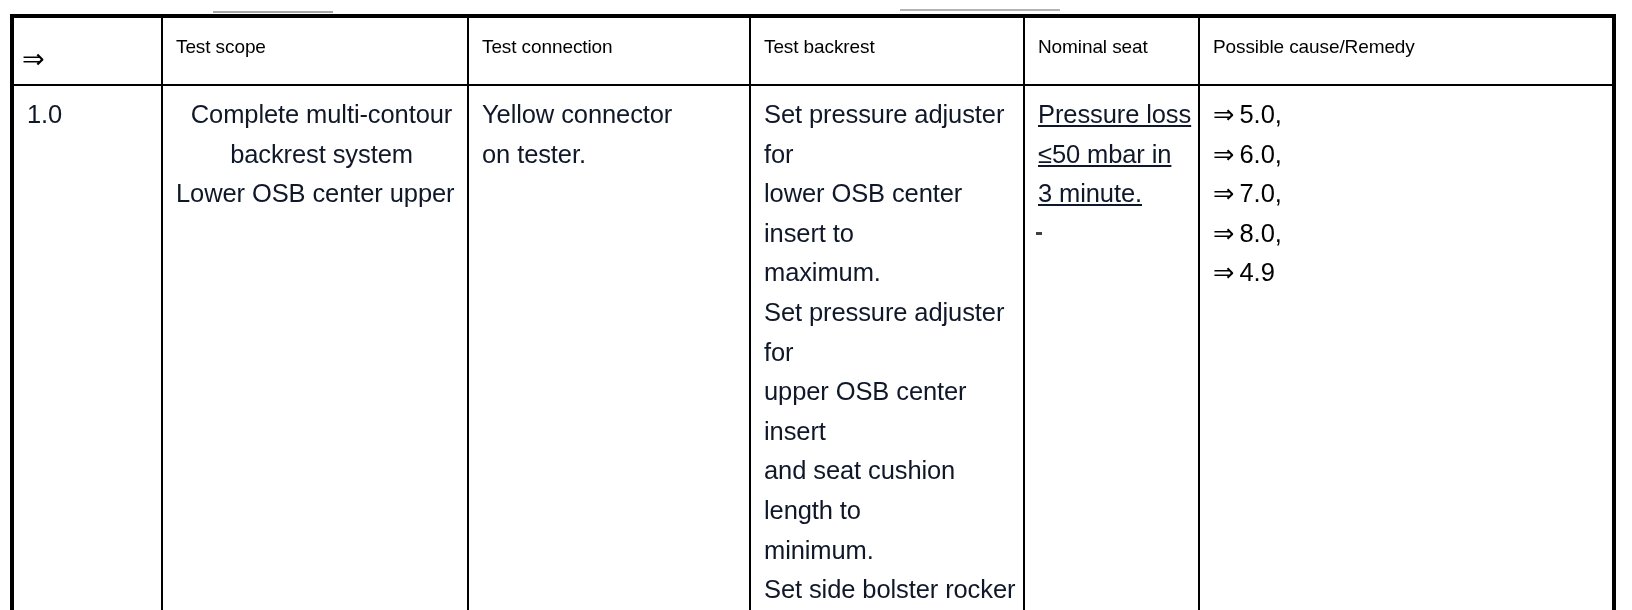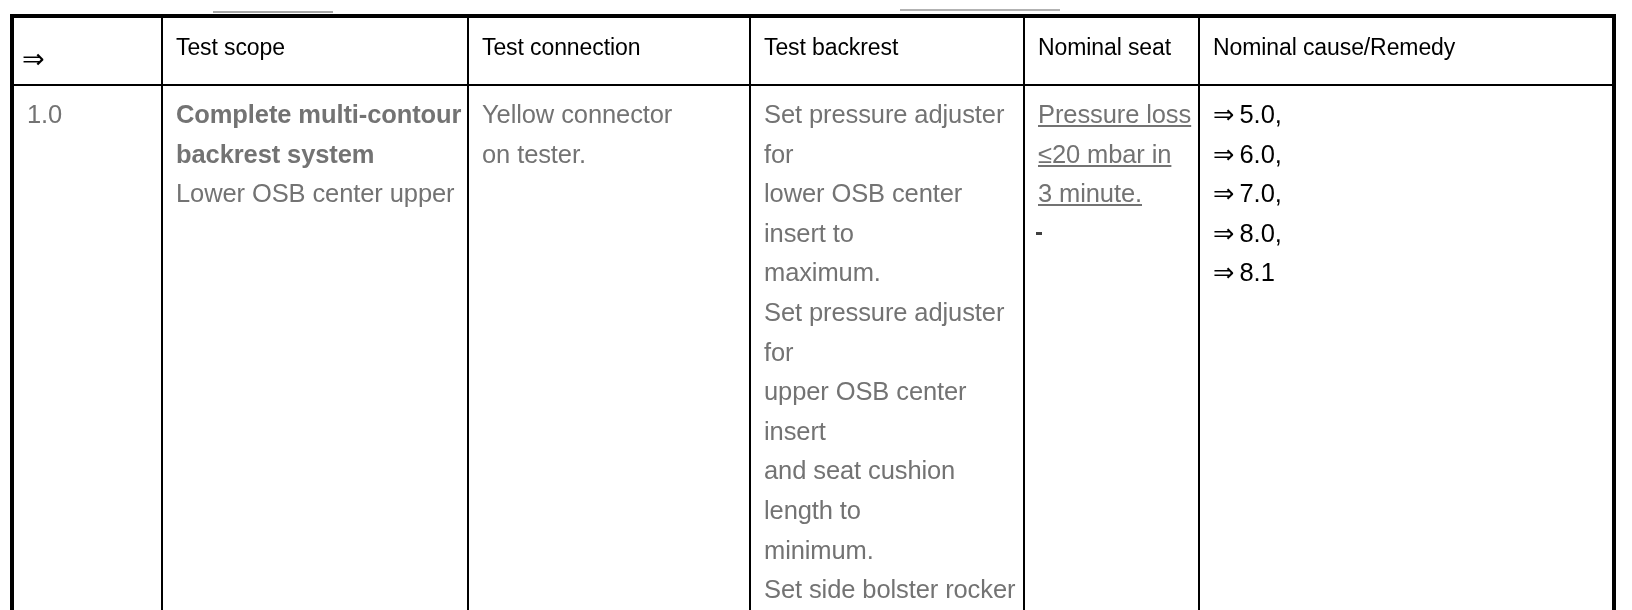--- a/index.html
+++ b/index.html
@@ -60,29 +60,29 @@
     padding: 9px 0 0 13px;
   }
 
   .header-row .cell-pad {
     padding-top: 14px;
   }
 
   .txt {
     font-size: 25.5px;
     line-height: 39.6px;
-    color: #737373;
+    color: #0f172a;
     letter-spacing: -0.1px;
     white-space: pre-wrap;
   }
 
-  .txt.bold { font-weight: bold; }
+  .txt.bold { font-weight: normal; text-align: center; }
 
   .hdr {
-    font-size: 23px;
+    font-size: 19px;
     line-height: 30px;
     color: #000000;
     letter-spacing: -0.1px;
   }
 
   .arrow-glyph {
     font-family: "DejaVu Sans", sans-serif;
     font-size: 27px;
     line-height: 30px;
   }
@@ -159,21 +159,21 @@
             <span class="hdr">Test backrest</span>
           </div>
         </td>
         <td>
           <div class="cell-pad">
             <span class="hdr">Nominal seat</span>
           </div>
         </td>
         <td>
           <div class="cell-pad">
-            <span class="hdr">Nominal cause/Remedy</span>
+            <span class="hdr">Possible cause/Remedy</span>
           </div>
         </td>
       </tr>
 
       <tr class="body-row">
 
         <td>
           <div class="cell-pad">
             <span class="txt">1.0</span>
           </div>
@@ -207,32 +207,32 @@
 switch to minimum.
 Apply 600 mbar pressure
 in each of the 3 height
 settings.</div>
           </div>
         </td>
 
         <td>
           <div class="cell-pad">
             <div class="txt nominal-line nobr">Pressure loss</div>
-            <div class="txt nominal-line nobr">≤20 mbar in</div>
+            <div class="txt nominal-line nobr">≤50 mbar in</div>
             <div class="txt nominal-line nobr">3 minute.</div>
           </div>
         </td>
 
         <td>
           <div class="cell-pad">
             <div class="remedy-line"><span class="arrow-glyph">⇒</span><span>5.0,</span></div>
             <div class="remedy-line"><span class="arrow-glyph">⇒</span><span>6.0,</span></div>
             <div class="remedy-line"><span class="arrow-glyph">⇒</span><span>7.0,</span></div>
             <div class="remedy-line"><span class="arrow-glyph">⇒</span><span>8.0,</span></div>
-            <div class="remedy-line"><span class="arrow-glyph">⇒</span><span>8.1</span></div>
+            <div class="remedy-line"><span class="arrow-glyph">⇒</span><span>4.9</span></div>
           </div>
         </td>
 
       </tr>
     </tbody>
   </table>
 
   <div class="speck" style="left:1036px; top:232px; width:6px; height:3px;"></div>
   <div class="speck" style="left:213px; top:11px; width:120px; height:2px; opacity:0.35;"></div>
   <div class="speck" style="left:900px; top:9px; width:160px; height:2px; opacity:0.3;"></div>

